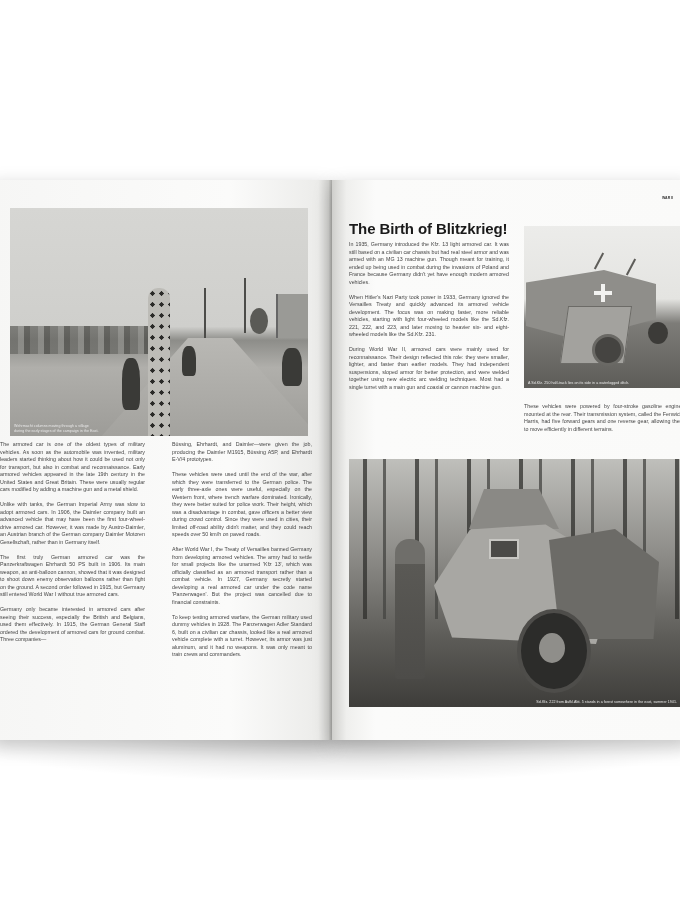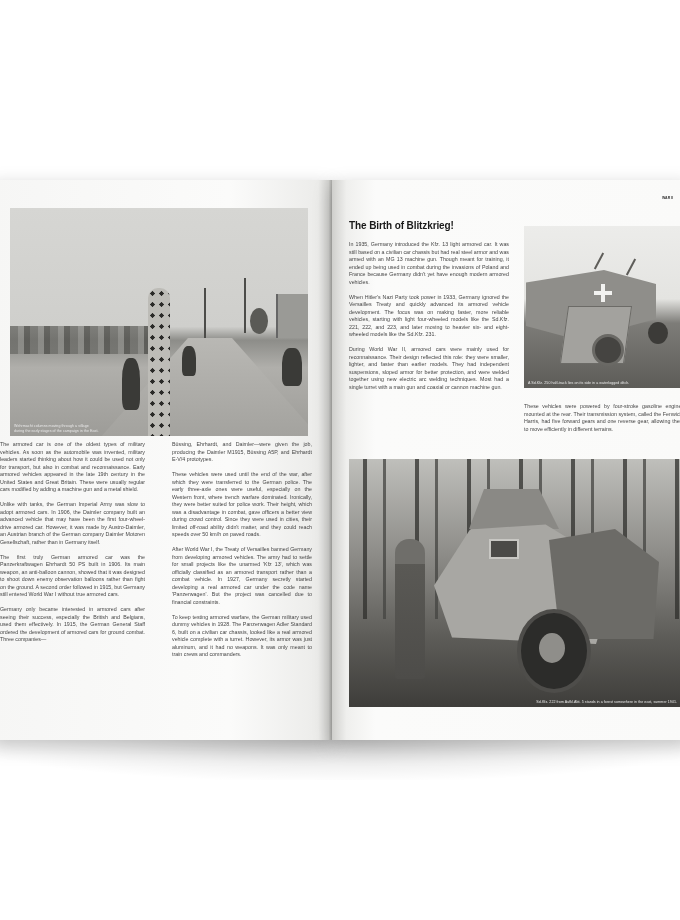--- a/index.html
+++ b/index.html
@@ -40,21 +40,21 @@
     .armor .trees { position:absolute; left:0; top:0; width:100%; height:160px; background:repeating-linear-gradient(90deg,transparent 0 14px,#2f2f2c 14px 18px,transparent 18px 34px,#444441 34px 37px,transparent 37px 52px); opacity:0.75; }
     .armor .body { position:absolute; left:85px; top:55px; width:180px; height:130px; background:#a8a7a3; clip-path:polygon(20% 12%,62% 8%,88% 30%,100% 55%,90% 100%,10% 95%,0 55%); }
     .armor .turret { position:absolute; left:110px; top:30px; width:100px; height:40px; background:#8a8985; clip-path:polygon(10% 100%,25% 0,80% 0,100% 100%); }
     .armor .front { position:absolute; left:200px; top:70px; width:110px; height:110px; background:#6c6b67; clip-path:polygon(0 10%,60% 0,100% 30%,95% 100%,10% 100%); }
     .armor .tire { position:absolute; left:168px; top:150px; width:66px; height:76px; border-radius:50%; background:#2c2c2a; border:4px solid #4e4d4a; }
     .armor .hub { position:absolute; left:190px; top:174px; width:26px; height:30px; border-radius:50%; background:#8f8e8a; }
     .armor .soldier { position:absolute; left:46px; top:80px; width:30px; height:140px; background:linear-gradient(to bottom,#6f6e6a 0,#6f6e6a 18%,#5a5955 18%,#4d4c49 100%); border-radius:14px 14px 4px 4px; }
     .armor .window { position:absolute; left:140px; top:80px; width:26px; height:16px; background:#4b4a47; border:2px solid #c8c7c3; }
 
     
-    .heading { position:absolute; left:349px; top:220px; font-size:10px; font-weight:bold; color:#1a1a1a; letter-spacing:-0.1px; }
+    .heading { position:absolute; left:349px; top:220px; font-size:15px; font-weight:bold; color:#1a1a1a; letter-spacing:-0.1px; }
     .running-head { position:absolute; left:662px; top:196px; font-size:3.5px; font-weight:bold; color:#333; }
     .col { position:absolute; font-size:5.3px; line-height:7.5px; color:#454545; text-align:justify; }
     .col p { margin:0 0 7.5px 0; }
     .col-l1 { left:0px; top:441px; width:145px; }
     .col-l2 { left:172px; top:441px; width:140px; }
     .col-r1 { left:349px; top:241px; width:160px; }
     .col-r2 { left:524px; top:403px; width:160px; }
   </style>
 </head>
 <body>

